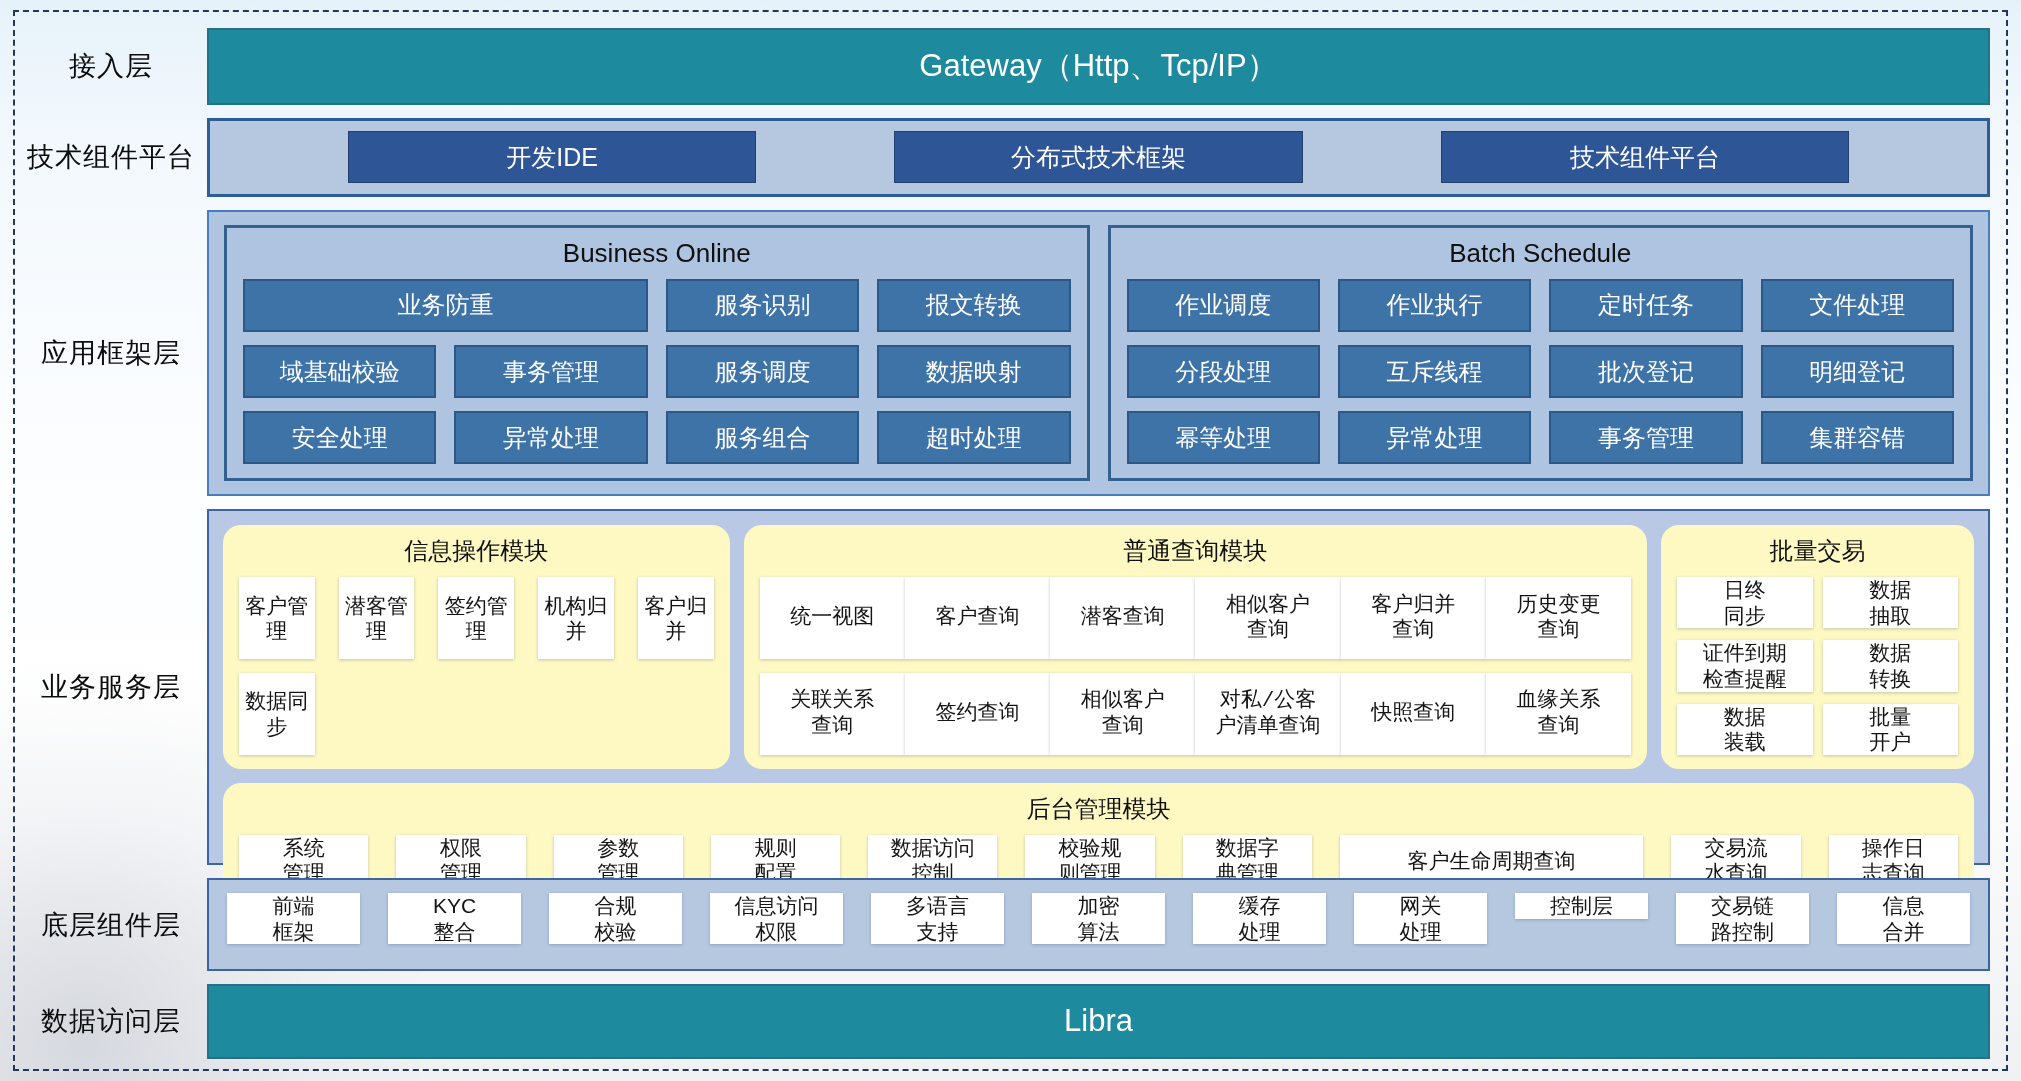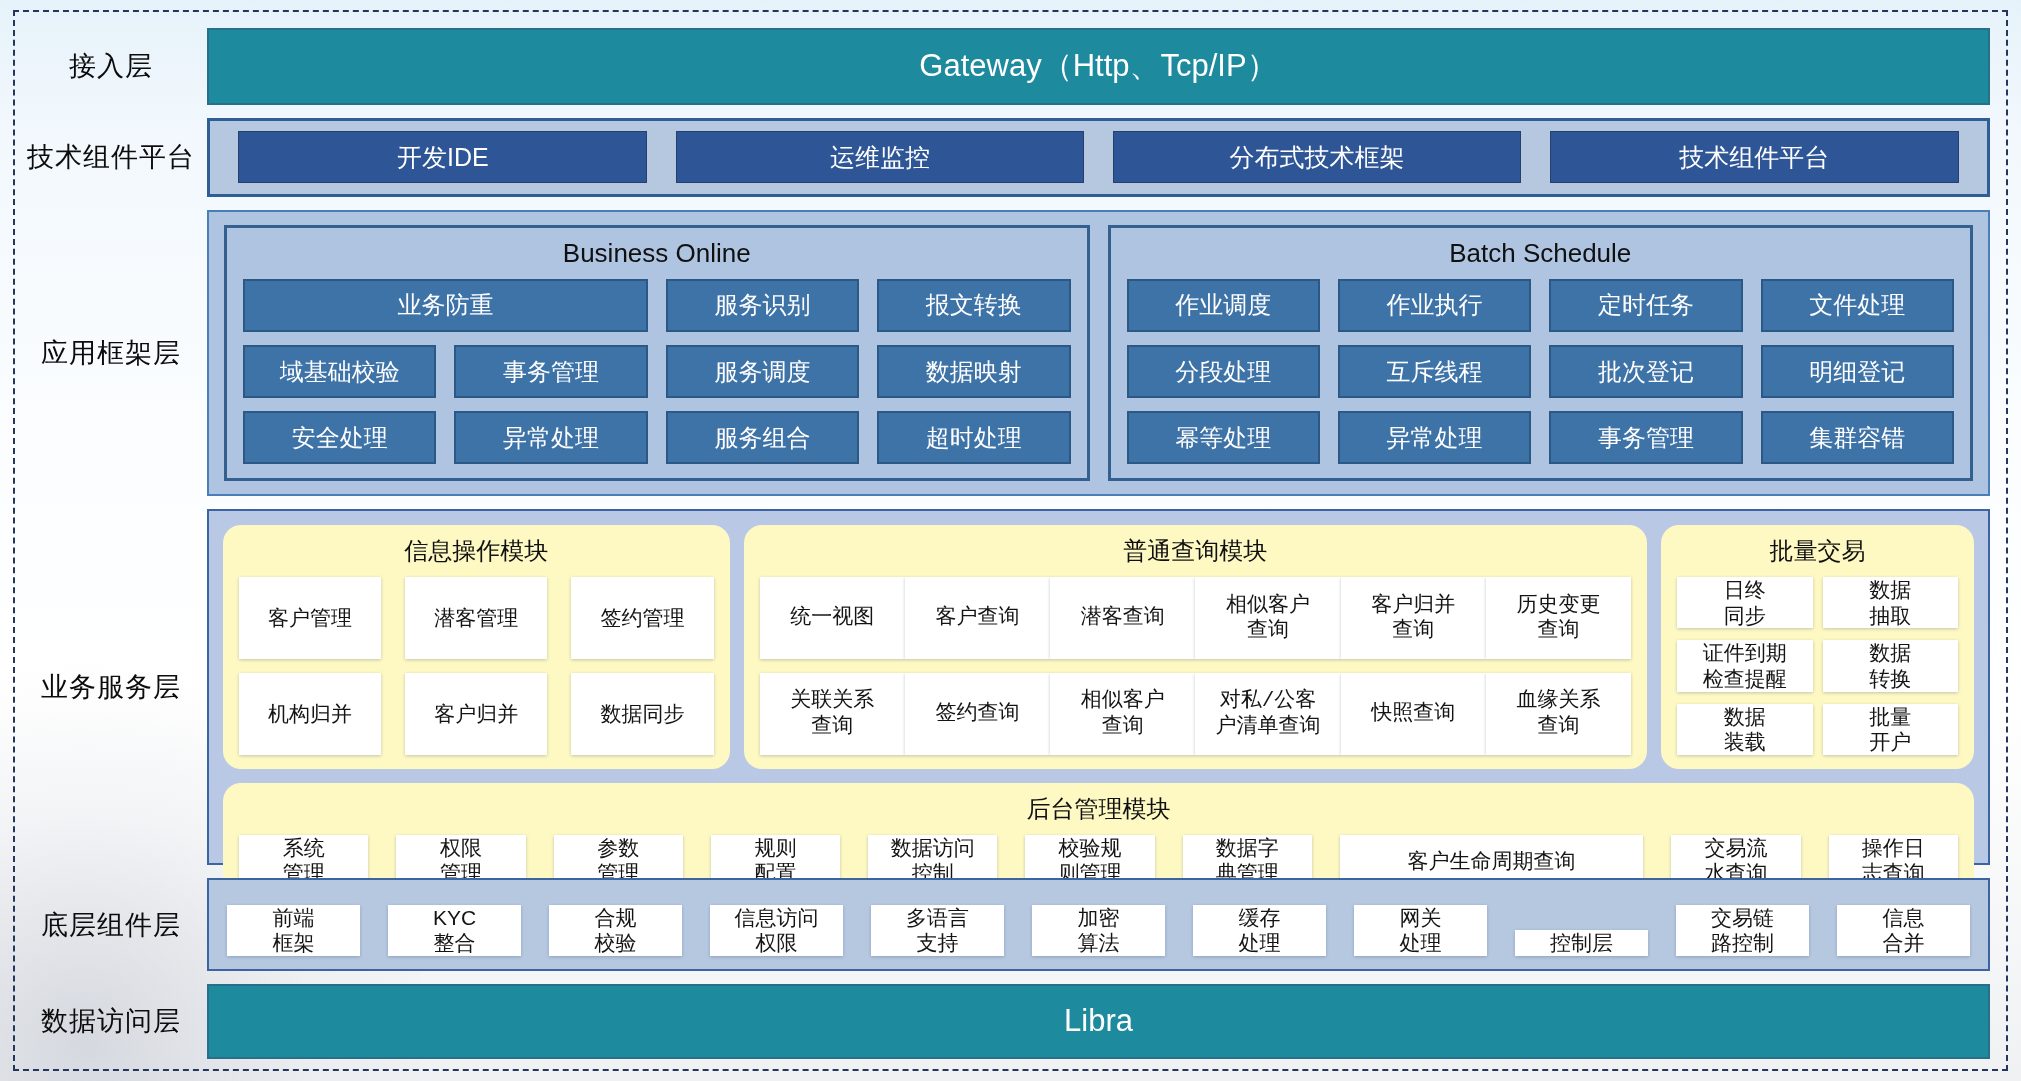--- a/index.html
+++ b/index.html
@@ -78,38 +78,38 @@
   }
   .svc-top { flex: 1.82; display: flex; gap: 14px; }
   .panel {
     background: #fef9c3; border-radius: 18px; padding: 4px 16px 14px;
     display: flex; flex-direction: column;
   }
   .panel-title { text-align: center; font-size: 24px; color: #101010; padding: 6px 0 10px; }
   .p-info  { flex: 490 1 0; }
   .p-query { flex: 900 1 0; }
   .p-batch { flex: 290 1 0; }
-  .grid3 { flex: 1; display: grid; grid-template-columns: repeat(3, 1fr); gap: 14px 24px; }
+  .grid3 { flex: 1; display: grid; grid-template-columns: repeat(5, 1fr); gap: 14px 24px; }
   .grid6 { flex: 1; display: grid; grid-template-columns: repeat(6, 1fr); gap: 14px 0; font-family: Liberation Mono, monospace; }
   .grid3s { flex: 1; display: grid; grid-template-columns: repeat(2, 1fr); gap: 12px 10px; }
   .white-btn {
     background: #ffffff; color: #141414; font-size: 21px; line-height: 1.22;
     display: flex; align-items: center; justify-content: center; text-align: center;
     white-space: pre-line; box-shadow: 0 1px 3px rgba(40,60,100,.28);
   }
   .svc-admin { flex: 1; }
   .admin-row { flex: 1; display: flex; gap: 28px; align-items: stretch; }
   .admin-row .white-btn { flex: 1 1 0; }
   .admin-row .wide { flex: 2.35 1 0; }
 
   
   .row-bottom { height: 94px; }
   .bottom-strip {
     height: 100%; background: #b6c7e0; border: 2px solid #3c64a0;
-    padding: 13px 18px; display: flex; gap: 28px; align-items: flex-end;
+    padding: 13px 18px; display: flex; gap: 28px; align-items: flex-start;
   }
   .bottom-strip .white-btn { flex: 1 1 0; }
 
   .row-data { height: 76px; }
 </style>
 </head>
 <body>
 
 <div class="page">
   <div class="frame">
@@ -119,21 +119,20 @@
       <div class="content">
         <div class="teal-bar">Gateway（Http、Tcp/IP）</div>
       </div>
     </div>
 
     <div class="row row-tech">
       <div class="label-col">技术组件平台</div>
       <div class="content">
         <div class="tech-strip">
           <div class="navy-btn">开发IDE</div>
-          <div class="navy-btn">运维监控</div>
           <div class="navy-btn">分布式技术框架</div>
           <div class="navy-btn">技术组件平台</div>
         </div>
       </div>
     </div>
 
     <div class="row row-appfw">
       <div class="label-col">应用框架层</div>
       <div class="content">
         <div class="appfw-container">

